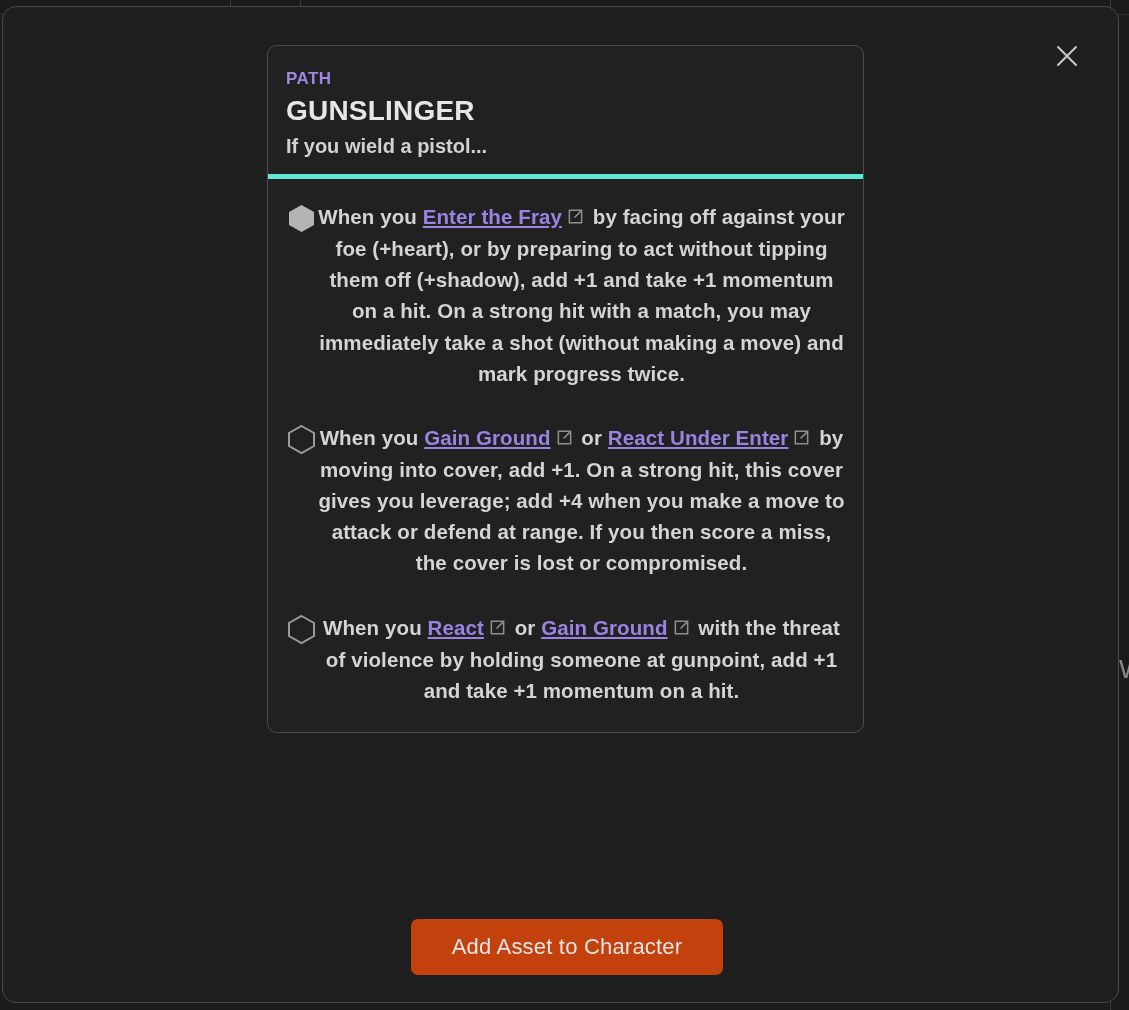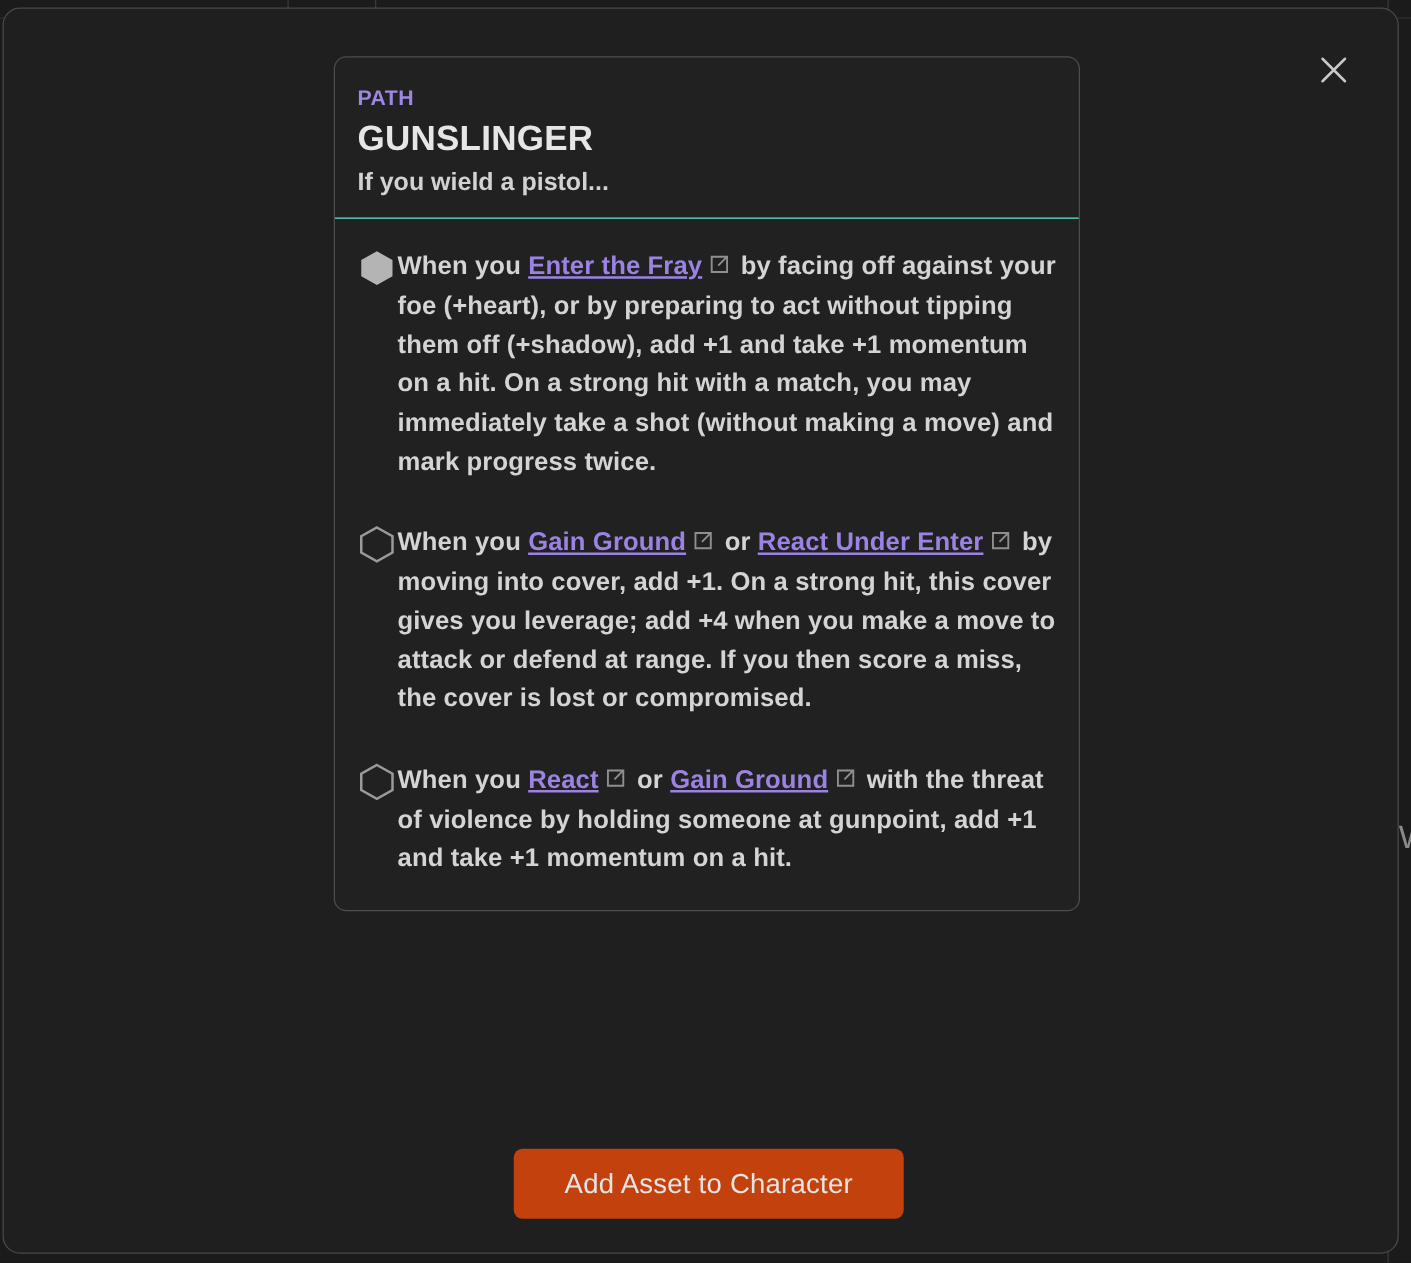--- a/index.html
+++ b/index.html
@@ -90,21 +90,21 @@
     top: 38px;
     width: 597px;
     box-sizing: border-box;
     background: #212121;
     border: 1px solid #4d4d4d;
     border-radius: 10px;
   }
 
   #asset-header {
     padding: 24px 18px 16px 18px;
-    border-bottom: 1px solid #5eead4;
+    border-bottom: 5px solid #5eead4;
   }
   #asset-type {
     font-size: 17px;
     font-weight: bold;
     letter-spacing: 0.4px;
     color: #9e86e3;
     line-height: 1.1;
   }
   #asset-title {
     margin-top: 7px;
@@ -122,20 +122,21 @@
     line-height: 1.15;
   }
 
   #ability-list {
     padding: 22px 18px 26px 18px;
   }
   .ability {
     display: flex;
     align-items: flex-start;
     margin-bottom: 33px;
+    text-align: center;
   }
   .ability:last-child { margin-bottom: 0; }
 
   .hex-icon {
     flex: 0 0 auto;
     width: 31px;
     height: 31px;
     margin-top: 2px;
     margin-right: 1px;
   }

